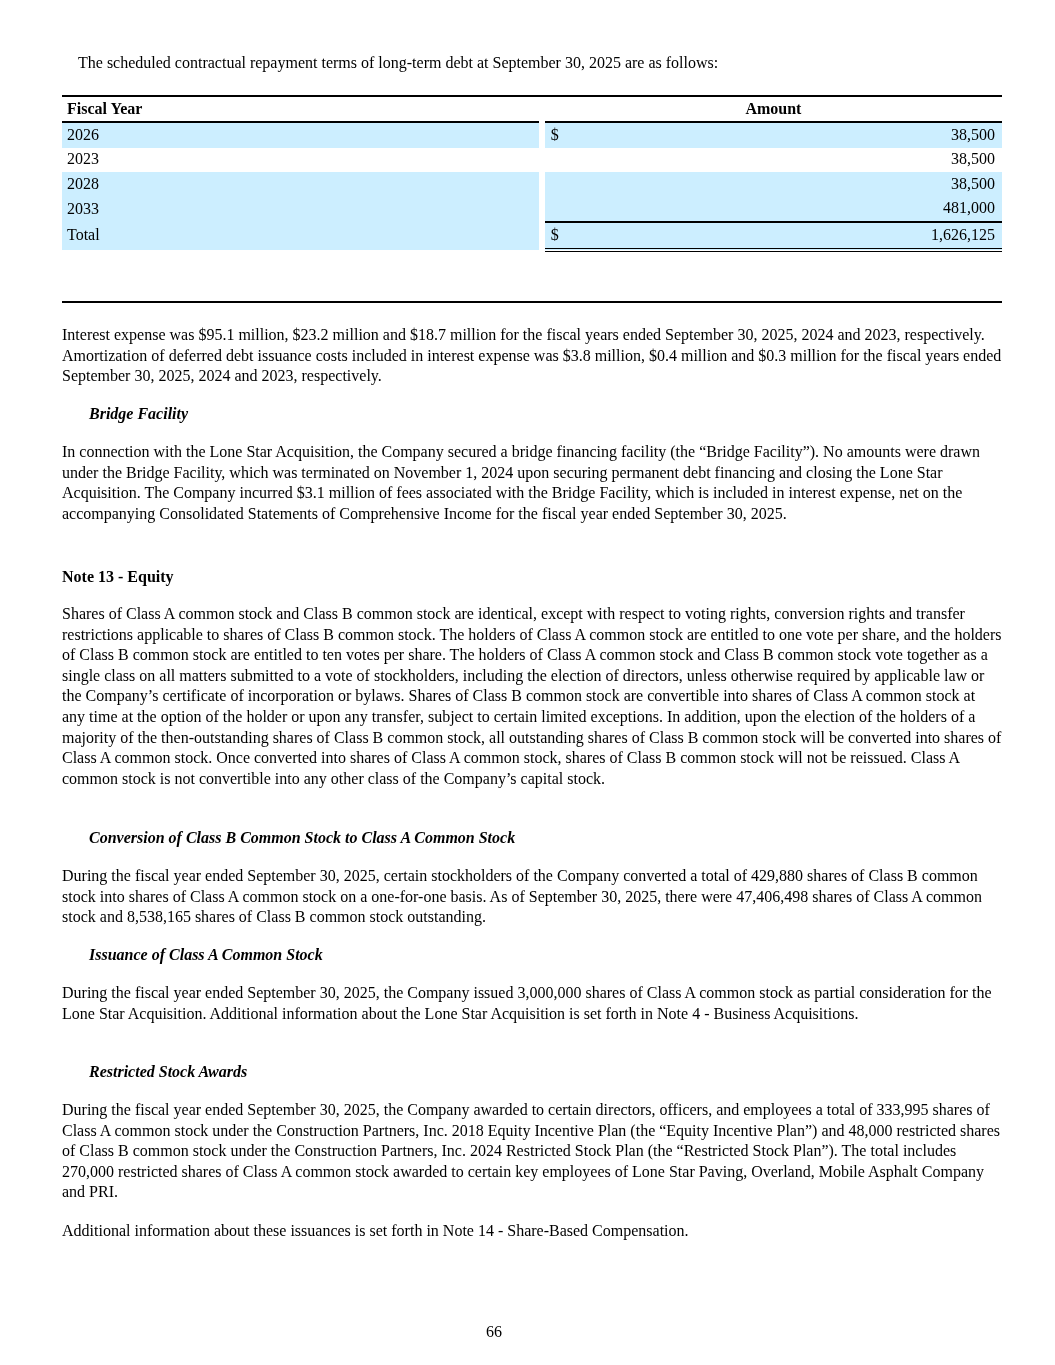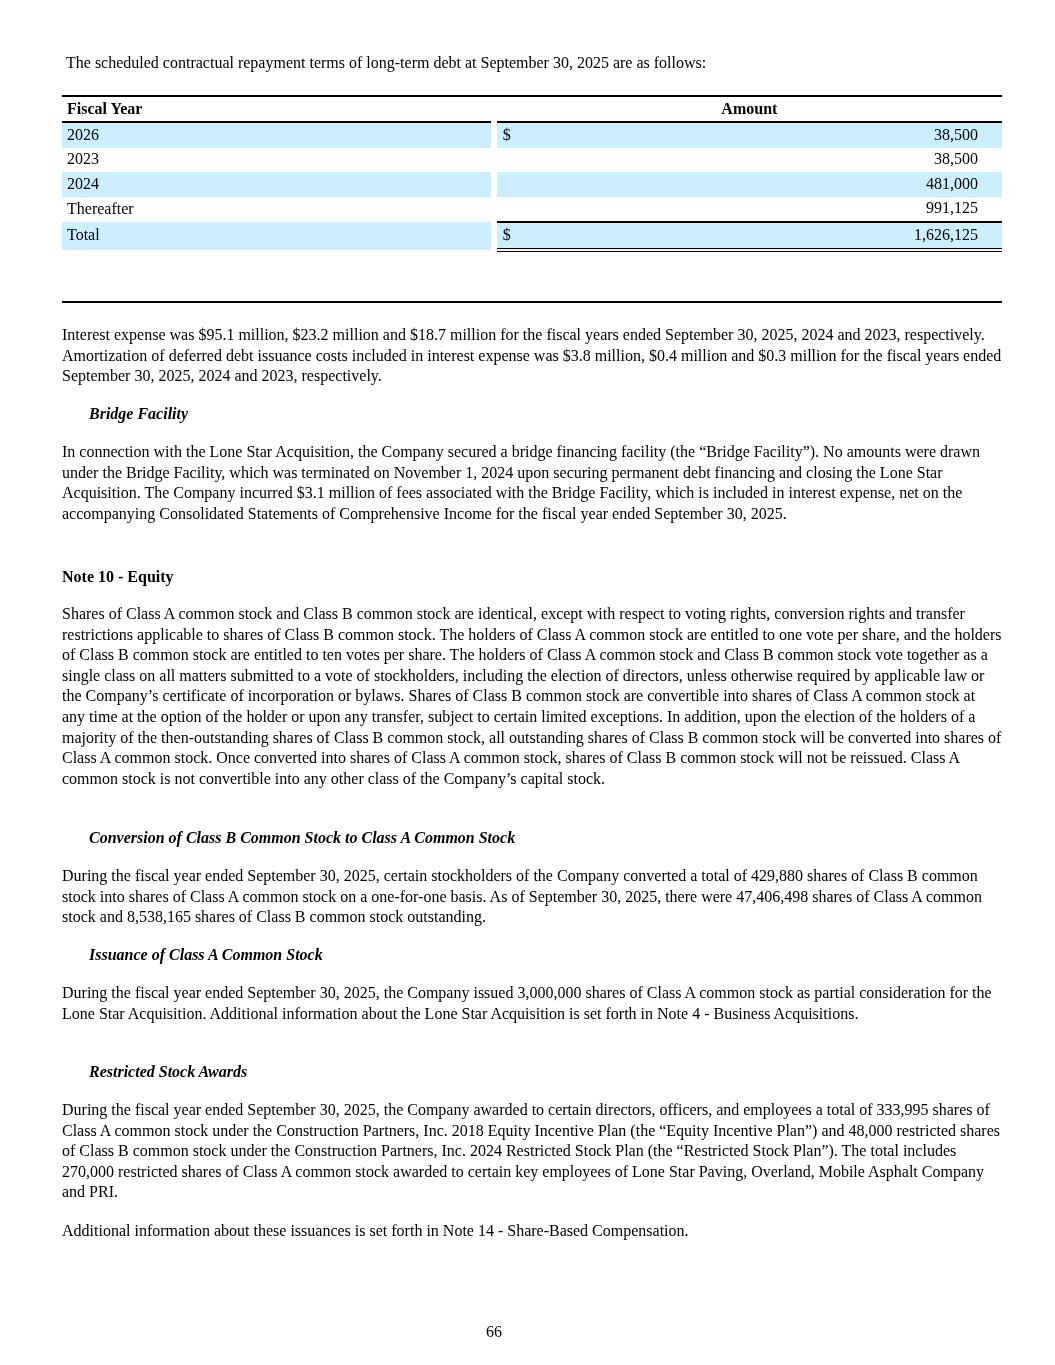--- a/index.html
+++ b/index.html
@@ -3,35 +3,35 @@
 <meta charset="utf-8">
 <style>
   html, body { margin: 0; padding: 0; background: #ffffff; }
   body {
     width: 1055px; height: 1365px; position: relative; overflow: hidden;
     font-family: "Liberation Serif", "DejaVu Serif", serif;
     font-size: 16px; color: #000; line-height: 20.6px;
   }
   .page { position: absolute; left: 62px; top: 0; width: 940px; }
   p { margin: 0; }
-  .intro { position: absolute; top: 53px; left: 4px; }
+  .intro { position: absolute; top: 53px; left: 16px; }
   table.debt {
     position: absolute; top: 95px; left: 0; width: 940px;
     border-collapse: collapse; border-top: 2px solid #000;
   }
   table.debt td, table.debt th {
     padding: 0; height: 24.5px; font-weight: normal; vertical-align: middle;
   }
   table.debt th { font-weight: bold; height: 24px; margin-left: 32px; }
   table.debt th.c-year { text-align: left; padding-left: 5px; border-bottom: 2px solid #000; }
   table.debt th.c-gap { border-bottom: none; }
   table.debt th.c-amt { text-align: center; border-bottom: 2px solid #000; }
   table.debt td.c-year { padding-left: 5px; }
   table.debt td.c-dollar { width: 30px; padding-left: 6px; }
-  table.debt td.c-val { text-align: right; padding-right: 24px; }
+  table.debt td.c-val { text-align: right; padding-right: 7px; }
   tr.shaded td { background: #cceeff; margin-top: 28px; }
   tr.total td.c-dollar, tr.total td.c-val { border-top: 2px solid #000; border-bottom: 4px double #000; }
   .c-gap { width: 6px; background: #fff !important; }
   .table-bottom-rule {
     position: absolute; top: 301px; left: 0; width: 940px; border-top: 2px solid #000;
   }
   .block { position: absolute; left: 0; width: 940px; }
   .head-italic { font-weight: bold; font-style: italic; margin-left: 27px; }
   .head-bold { font-weight: bold; }
   .pagenum { position: absolute; top: 1322px; left: 0; width: 988px; text-align: center; }
@@ -58,47 +58,47 @@
         <td class="c-dollar">$</td>
         <td class="c-val">38,500</td>
       </tr>
       <tr>
         <td class="c-year">2023</td>
         <td class="c-gap"></td>
         <td class="c-dollar"></td>
         <td class="c-val">38,500</td>
       </tr>
       <tr class="shaded">
-        <td class="c-year">2024</td>
+        <td class="c-year">2028</td>
+        <td class="c-gap"></td>
+        <td class="c-dollar"></td>
+        <td class="c-val">38,500</td>
+      </tr>
+      <tr class="shaded">
+        <td class="c-year">2033</td>
         <td class="c-gap"></td>
         <td class="c-dollar"></td>
         <td class="c-val">481,000</td>
-      </tr>
-      <tr>
-        <td class="c-year">Thereafter</td>
-        <td class="c-gap"></td>
-        <td class="c-dollar"></td>
-        <td class="c-val">991,125</td>
       </tr>
       <tr class="shaded total">
         <td class="c-year">Total</td>
         <td class="c-gap"></td>
         <td class="c-dollar">$</td>
         <td class="c-val">1,626,125</td>
       </tr>
     </tbody>
   </table>
   <div class="table-bottom-rule"></div>
 
   <p class="block" style="top:325px;">Interest expense was $95.1 million, $23.2 million and $18.7 million for the fiscal years ended September 30, 2025, 2024 and 2023, respectively. Amortization of deferred debt issuance costs included in interest expense was $3.8 million, $0.4 million and $0.3 million for the fiscal years ended September 30, 2025, 2024 and 2023, respectively.</p>
 
   <p class="block head-italic" style="top:404px;">Bridge Facility</p>
   <p class="block" style="top:442px;">In connection with the Lone Star Acquisition, the Company secured a bridge financing facility (the “Bridge Facility”). No amounts were drawn under the Bridge Facility, which was terminated on November 1, 2024 upon securing permanent debt financing and closing the Lone Star Acquisition. The Company incurred $3.1 million of fees associated with the Bridge Facility, which is included in interest expense, net on the accompanying Consolidated Statements of Comprehensive Income for the fiscal year ended September 30, 2025.</p>
 
-  <p class="block head-bold" style="top:567px;">Note 10 - Equity</p>
+  <p class="block head-bold" style="top:567px;">Note 13 - Equity</p>
   <p class="block" style="top:604px;">Shares of Class A common stock and Class B common stock are identical, except with respect to voting rights, conversion rights and transfer restrictions applicable to shares of Class B common stock. The holders of Class A common stock are entitled to one vote per share, and the holders of Class B common stock are entitled to ten votes per share. The holders of Class A common stock and Class B common stock vote together as a single class on all matters submitted to a vote of stockholders, including the election of directors, unless otherwise required by applicable law or the Company’s certificate of incorporation or bylaws. Shares of Class B common stock are convertible into shares of Class A common stock at any time at the option of the holder or upon any transfer, subject to certain limited exceptions. In addition, upon the election of the holders of a majority of the then-outstanding shares of Class B common stock, all outstanding shares of Class B common stock will be converted into shares of Class A common stock. Once converted into shares of Class A common stock, shares of Class B common stock will not be reissued. Class A common stock is not convertible into any other class of the Company’s capital stock.</p>
 
   <p class="block head-italic" style="top:828px;">Conversion of Class B Common Stock to Class A Common Stock</p>
   <p class="block" style="top:866px;">During the fiscal year ended September 30, 2025, certain stockholders of the Company converted a total of 429,880 shares of Class B common stock into shares of Class A common stock on a one-for-one basis. As of September 30, 2025, there were 47,406,498 shares of Class A common stock and 8,538,165 shares of Class B common stock outstanding.</p>
 
   <p class="block head-italic" style="top:945px;">Issuance of Class A Common Stock</p>
   <p class="block" style="top:983px;">During the fiscal year ended September 30, 2025, the Company issued 3,000,000 shares of Class A common stock as partial consideration for the Lone Star Acquisition. Additional information about the Lone Star Acquisition is set forth in Note 4 - Business Acquisitions.</p>
 
   <p class="block head-italic" style="top:1062px;">Restricted Stock Awards</p>
   <p class="block" style="top:1100px;">During the fiscal year ended September 30, 2025, the Company awarded to certain directors, officers, and employees a total of 333,995 shares of Class A common stock under the Construction Partners, Inc. 2018 Equity Incentive Plan (the “Equity Incentive Plan”) and 48,000 restricted shares of Class B common stock under the Construction Partners, Inc. 2024 Restricted Stock Plan (the “Restricted Stock Plan”). The total includes 270,000 restricted shares of Class A common stock awarded to certain key employees of Lone Star Paving, Overland, Mobile Asphalt Company and PRI.</p>

